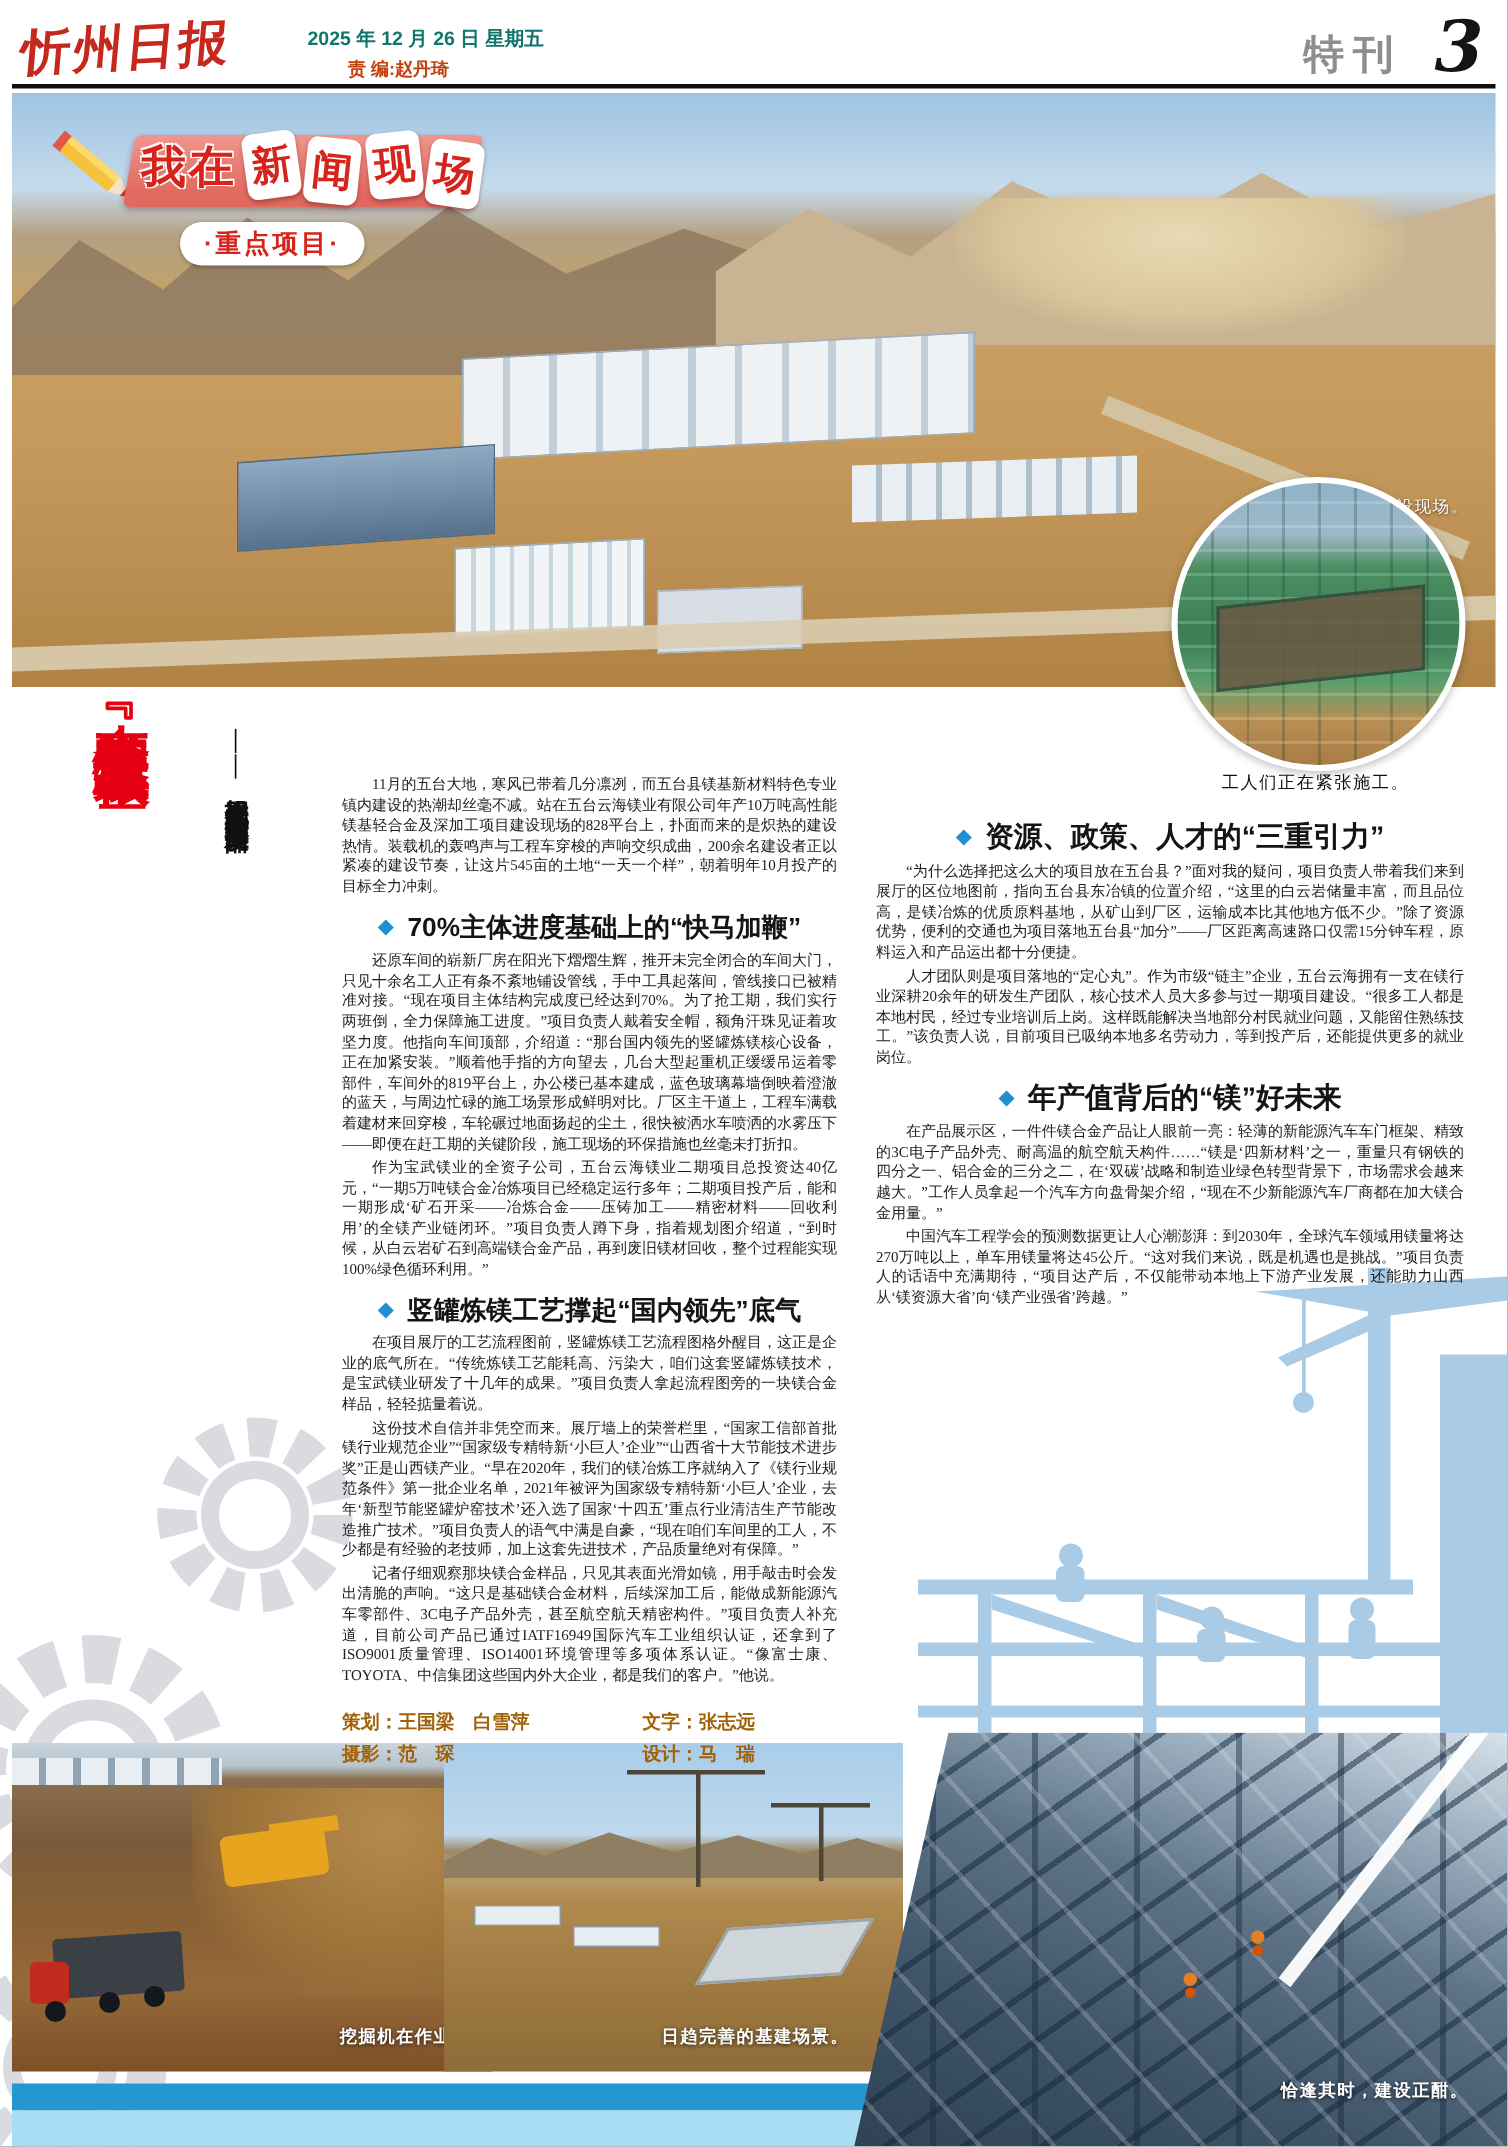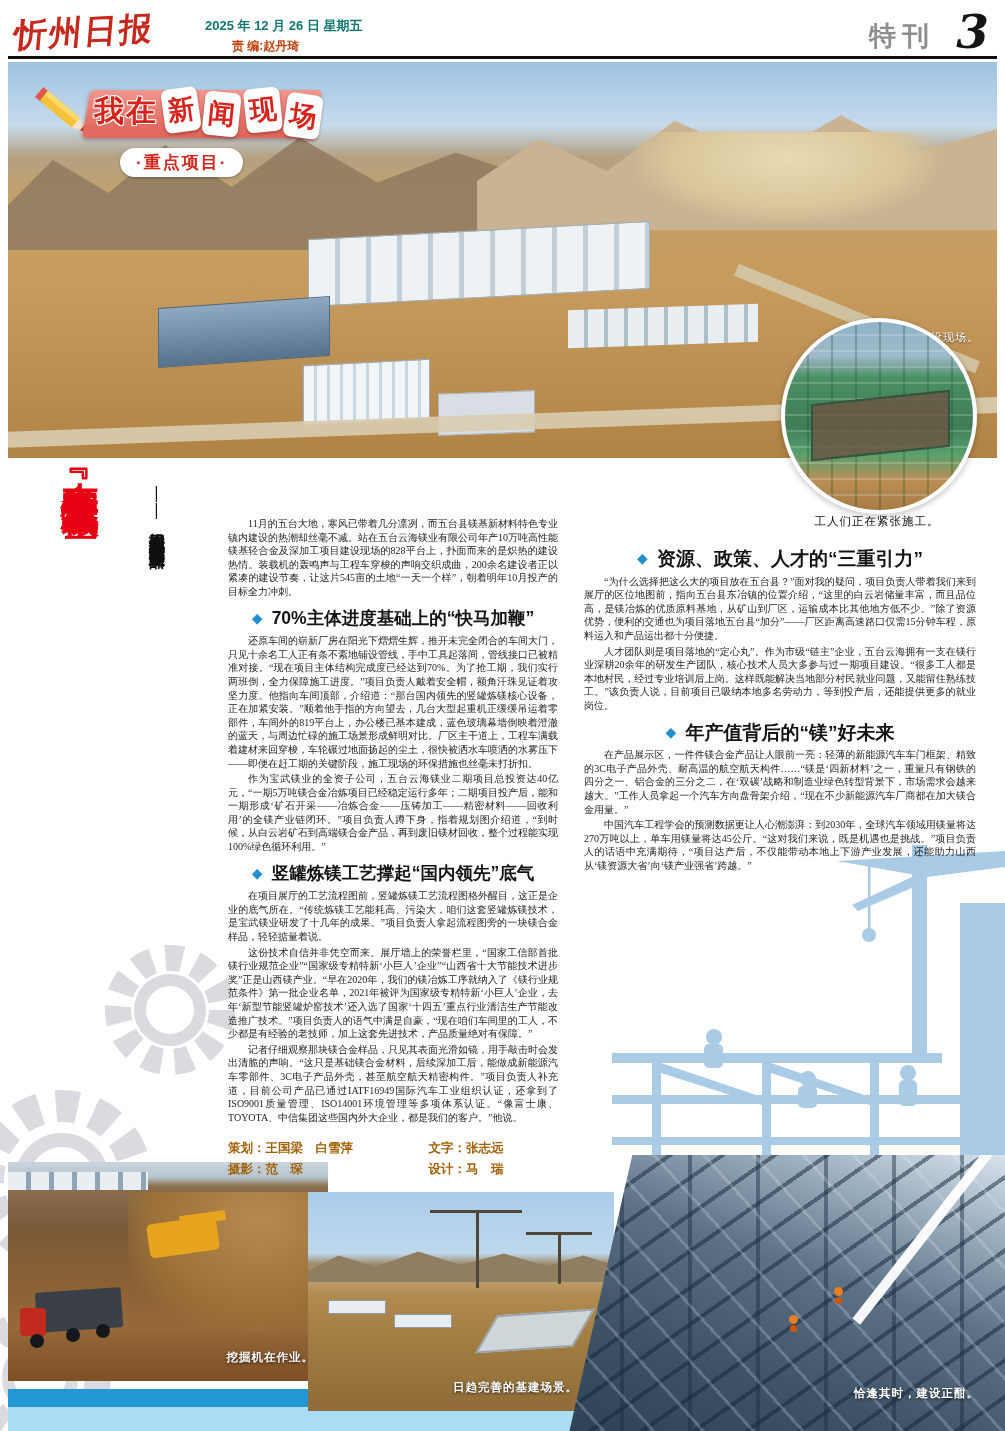--- a/index.html
+++ b/index.html
@@ -117,22 +117,22 @@
         background:repeating-linear-gradient(90deg,#e9eef2 0 18px,#8fa4b4 18px 23px);}
   .photo1 .mound{position:absolute;right:-20px;top:30px;width:220px;height:140px;
         background:radial-gradient(ellipse at 60% 20%,#b68a4e 0%,#9a7038 60%,transparent 78%);}
   .excav{position:absolute;left:140px;top:58px;width:70px;height:34px;background:#e6a41f;
         border-radius:5px;transform:rotate(-8deg);box-shadow:22px -16px 0 -12px #e6a41f;}
   .truck-bed{position:absolute;left:28px;top:128px;width:86px;height:40px;background:#3a4046;
         border-radius:3px;transform:rotate(-4deg);}
   .truck-cab{position:absolute;left:12px;top:146px;width:26px;height:28px;background:#c22a1e;
         border-radius:4px;}
   .wheel{position:absolute;width:14px;height:14px;border-radius:50%;background:#14181c;}
-  .photo2{left:308px;top:1162px;width:306px;height:219px;z-index:1;
-        background:linear-gradient(180deg,#a9cdea 0%,#bed8ec 28%,#9b8a68 33%,#bfa375 38%,#b08a4f 48%,#9f7a41 72%,#8f6c38 100%);margin-top:30px;}
+  .photo2{left:296px;top:1162px;width:306px;height:219px;z-index:1;
+        background:linear-gradient(180deg,#a9cdea 0%,#bed8ec 28%,#9b8a68 33%,#bfa375 38%,#b08a4f 48%,#9f7a41 72%,#8f6c38 100%);}
   .photo2 .ridge{position:absolute;left:0;top:52px;width:100%;height:38px;background:#8f7e62;
         clip-path:polygon(0 70%,10% 30%,22% 60%,36% 20%,50% 55%,64% 25%,78% 58%,90% 30%,100% 55%,100% 100%,0 100%);}
   .crane-v{position:absolute;width:3px;height:78px;background:#4e4636;}
   .crane-h{position:absolute;width:92px;height:3px;background:#4e4636;}
   .photo2 .shed{position:absolute;width:56px;height:12px;background:#e8edf1;border:1px solid #8d9aa5;}
   .photo2 .pit{position:absolute;left:180px;top:120px;width:90px;height:34px;background:#cfd6da;
         transform:skewX(-30deg) skewY(-4deg);border:2px solid #9aa4ab;}
   .photo3{left:556px;top:1155px;width:449px;height:276px;z-index:2;
         clip-path:polygon(17% 0,100% 0,100% 100%,3% 100%);
         background:linear-gradient(200deg,#d8e2ea 0%,#9fb2c2 18%,#5d7287 42%,#3f5468 70%,#2e4155 100%);}

